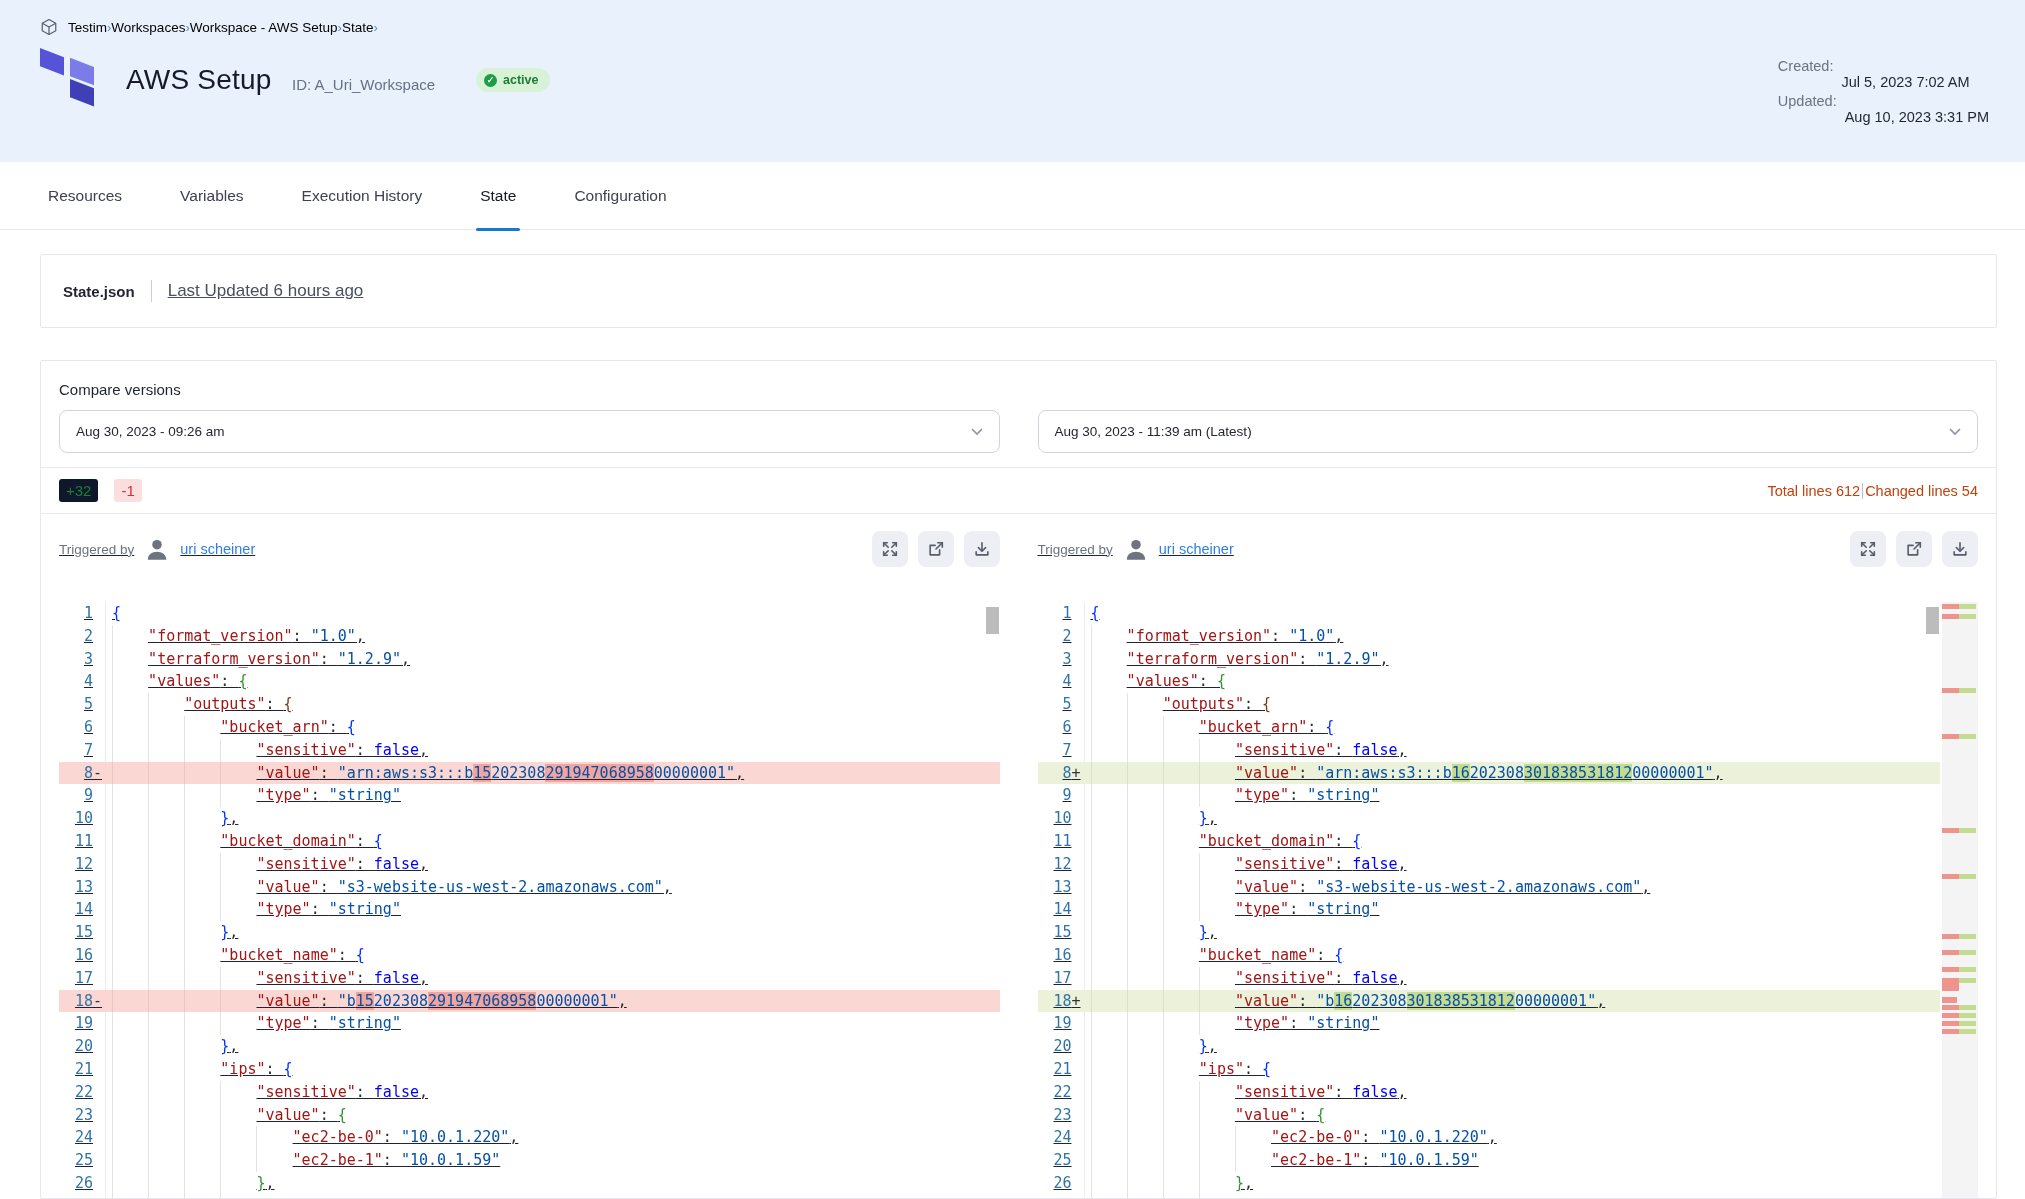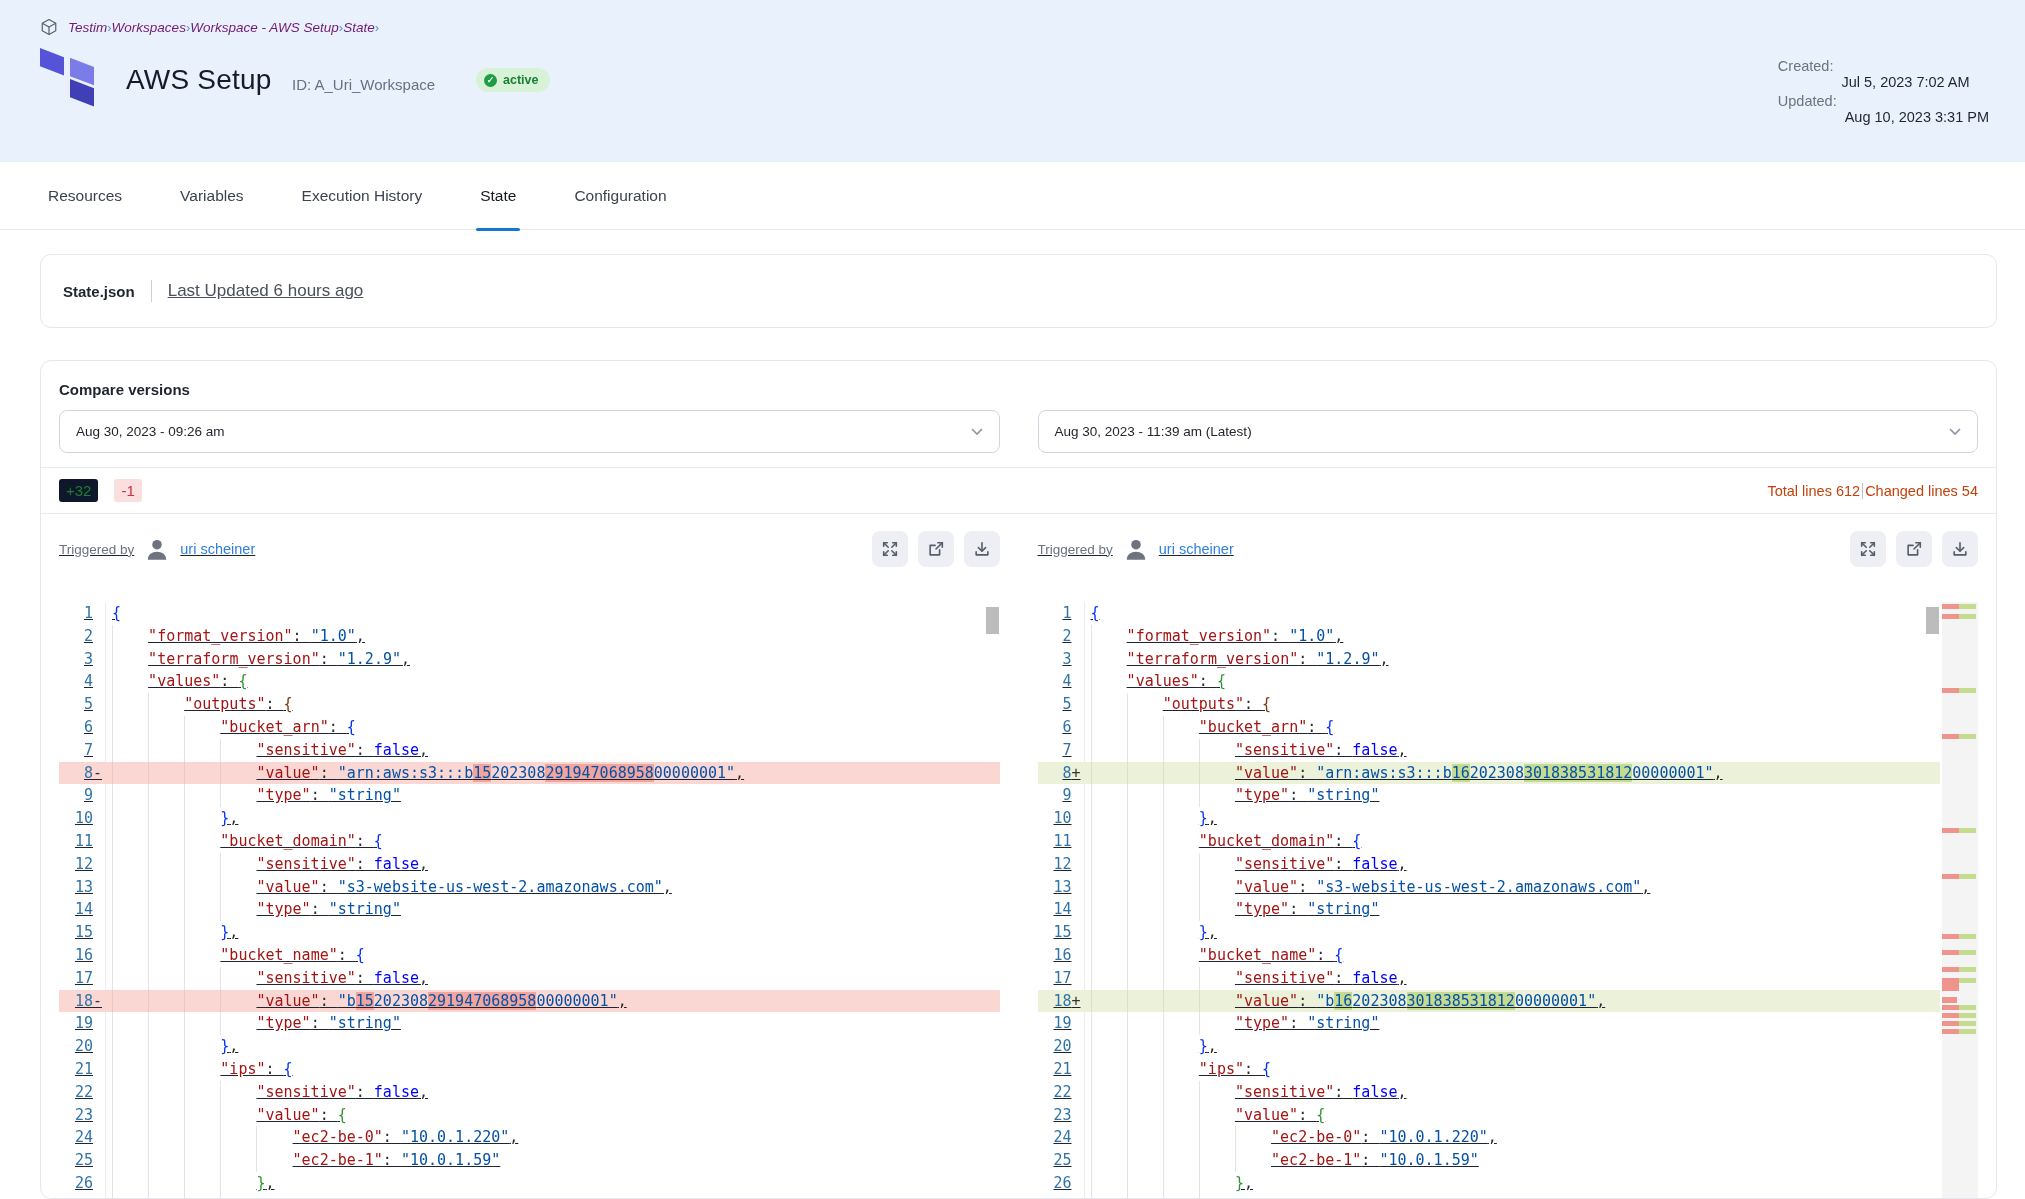--- a/index.html
+++ b/index.html
@@ -5,21 +5,21 @@
   * { margin:0; padding:0; box-sizing:border-box; }
   html,body { background:#fff; }
   .app {
     position:relative; width:2025px; height:1199px; overflow:hidden;
     font-family:"Liberation Sans", sans-serif; color:#1f2430; background:#fff;
   }
 
   
   .tophdr { position:absolute; top:0; left:0; right:0; height:162px; background:#e9f2fc; }
   .crumbs { position:absolute; top:18px; left:40px; display:flex; align-items:center; gap:8px; font-size:13.5px; }
-  .crumbs a { color:#701a75; text-decoration:none; cursor:pointer;font-style:italic; }
+  .crumbs a { color:#000000; text-decoration:none; cursor:pointer; }
   .crumbs .sep { color:#5b8dd9; font-size:13px; }
   .cube { width:18px; height:18px; margin-right:2px; }
 
   .logo { position:absolute; top:48px; left:40px; width:54px; height:62px; }
   .wstitle { position:absolute; top:64px; left:126px; font-size:28px; font-weight:500; color:#171a2b; letter-spacing:.2px; }
   .wsid { position:absolute; top:76px; left:292px; font-size:15px; color:#667085; }
   .badge-active { position:absolute; top:68px; left:476px; display:flex; align-items:center; gap:6px;
     background:#d8f2d8; color:#1a7e34; font-size:12.5px; font-weight:700; padding:5px 12px 5px 8px; border-radius:12px; }
   .badge-dot { width:13px; height:13px; border-radius:50%; background:#1f9d46; color:#fff; font-size:9px; line-height:13px; text-align:center; }
 
@@ -30,28 +30,28 @@
 
   
   .tabbar { position:absolute; top:162px; left:0; right:0; height:68px; background:#fff; border-bottom:1px solid #e6e8ec;
     display:flex; align-items:center; padding-left:46px; gap:54px; }
   .tab { font-size:15.5px; color:#3d4250; cursor:pointer; position:relative; padding:26px 2px; }
   .tab.active { color:#15181f; }
   .tab.active::after { content:""; position:absolute; left:-2px; right:-2px; bottom:0; height:3px; background:#1778d2; border-radius:2px; }
 
   
   .main { position:absolute; top:254px; left:40px; right:28px; bottom:0; }
-  .card { background:#fff; border:1px solid #e4e7ec; border-radius:11px; }
+  .card { background:#fff; border:1px solid #e4e7ec; border-radius:2px; }
   .filecard { height:74px; display:flex; align-items:center; padding:0 22px; }
   .filecard .fname { font-size:15px; font-weight:700; color:#1f2430; }
   .filecard .vbar { width:1px; height:22px; background:#c9cfd8; margin:0 16px; }
   .filecard .fupd { font-size:17px; color:#49505c;text-decoration:underline; }
 
   .comparecard { margin-top:32px; height:calc(100% - 106px); overflow:hidden; position:relative; }
-  .cmp-title { font-size:15px; font-weight:700; color:#1f2430; margin:20px 18px 12px 18px; }
+  .cmp-title { font-size:15px; font-weight:400; color:#1f2430; margin:20px 18px 12px 18px; }
   .selrow { display:flex; gap:38px; margin:12px 18px 0 18px; }
   .select { flex:1; height:43px; border:1px solid #d0d5dd; border-radius:8px; background:#fff;
     display:flex; align-items:center; justify-content:space-between; padding:0 16px; font-size:13.5px; color:#23272f; cursor:pointer; }
   .select .chev { color:#8a94a6; }
   .hr { height:1px; background:#e7eaee; margin-top:14px; }
 
   .sumrow { height:45px; display:flex; align-items:center; padding:0 18px; }
   .chip { font-size:15px; font-weight:500; padding:3px 7px; border-radius:3px; }
   .chip.add { background:#0f172a; color:#1a7f37; margin-right:16px; }
   .chip.del { background:#fbdede; color:#cf3040; }

